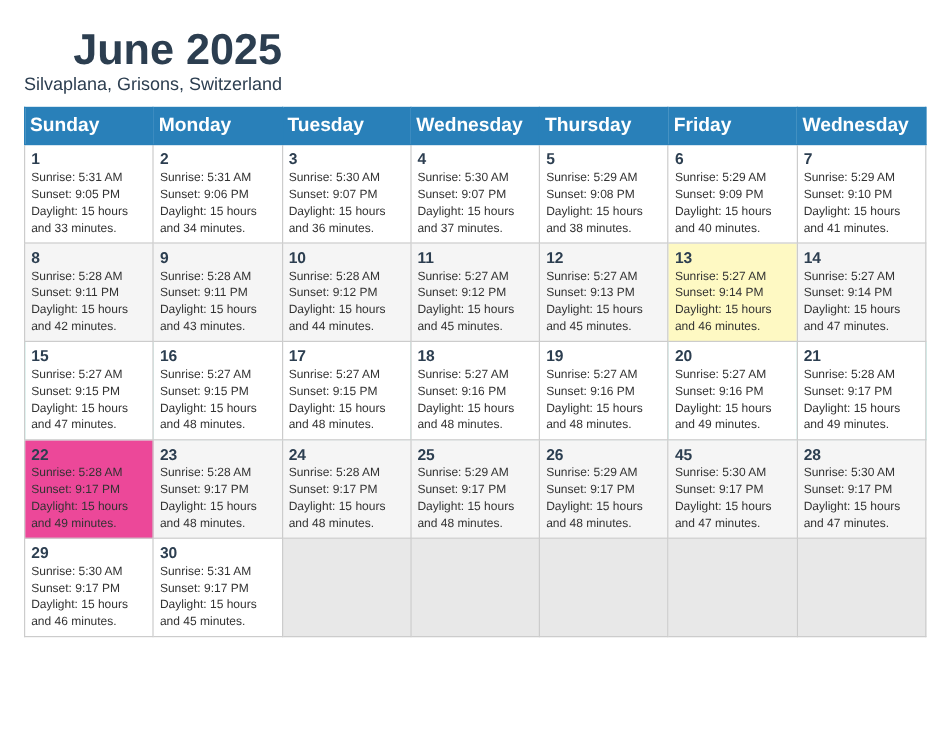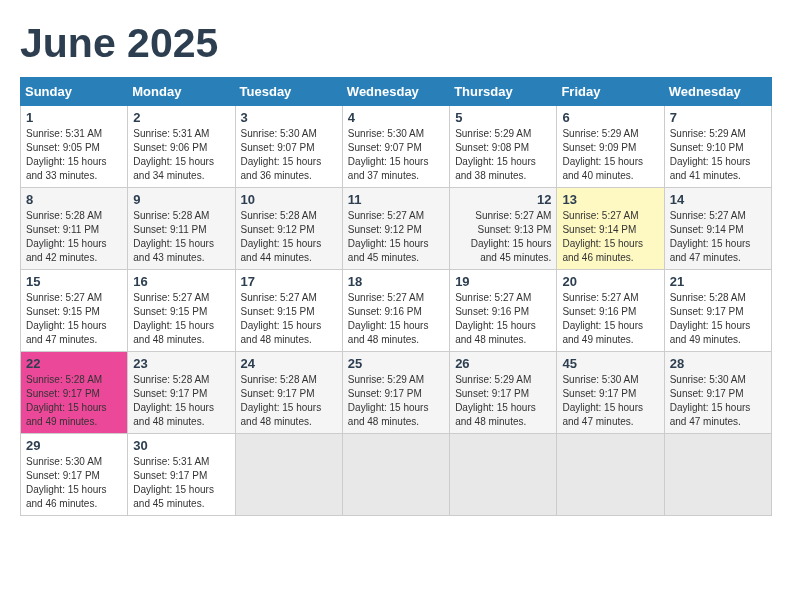--- a/index.html
+++ b/index.html
@@ -34,39 +34,39 @@
       line-height: 1.1;
     }
     .logo-top-row {
       display: flex;
       align-items: center;
     }
     .title-block {
       text-align: right;
     }
     .title-month {
-      font-size: 41px;
+      font-size: 36px;
       font-weight: bold;
       color: #2c3e50;
     }
     .title-location {
       font-size: 15px;
       color: #2c3e50;
     }
     .calendar {
       width: 100%;
       border-collapse: collapse;
       font-size: 11px;
     }
     .calendar th {
       background-color: #2980b9;
       color: white;
       padding: 6px 4px;
       text-align: left;
-      font-size: 13px;
+      font-size: 16px;
       font-weight: bold;
       border: 1px solid #2980b9;
     }
     .calendar td {
       border: 1px solid #ccc;
       vertical-align: top;
       padding: 4px 5px;
       width: 107px;
       min-height: 80px;
       background: #fff;
@@ -89,20 +89,21 @@
     .empty-cell {
       background: #e8e8e8 !important;
     }
   </style>
 </head>
 <body>
 
 <div class="header">
   <div class="title-block">
     <div class="title-month">June 2025</div>
+    <div class="title-location">Silvaplana, Grisons, Switzerland</div>
   </div>
 </div>
 
 <table class="calendar">
   <thead>
     <tr>
       <th>Sunday</th>
       <th>Monday</th>
       <th>Tuesday</th>
       <th>Wednesday</th>
@@ -174,21 +175,21 @@
           <div class="day-info" style="white-space: pre-line;">Sunrise: 5:28 AM
 Sunset: 9:12 PM
 Daylight: 15 hours and 44 minutes.</div>
         </td>
         <td style="background: rgb(245, 245, 245);">
           <span class="day-number">11</span>
           <div class="day-info" style="white-space: pre-line;">Sunrise: 5:27 AM
 Sunset: 9:12 PM
 Daylight: 15 hours and 45 minutes.</div>
         </td>
-        <td style="background: rgb(245, 245, 245); text-align: right;">
+        <td style="background: rgb(245, 245, 245);">
           <span class="day-number">12</span>
           <div class="day-info" style="white-space: pre-line;">Sunrise: 5:27 AM
 Sunset: 9:13 PM
 Daylight: 15 hours and 45 minutes.</div>
         </td>
         <td style="background: #fef9c3;">
           <span class="day-number">13</span>
           <div class="day-info" style="white-space: pre-line;">Sunrise: 5:27 AM
 Sunset: 9:14 PM
 Daylight: 15 hours and 46 minutes.</div>

